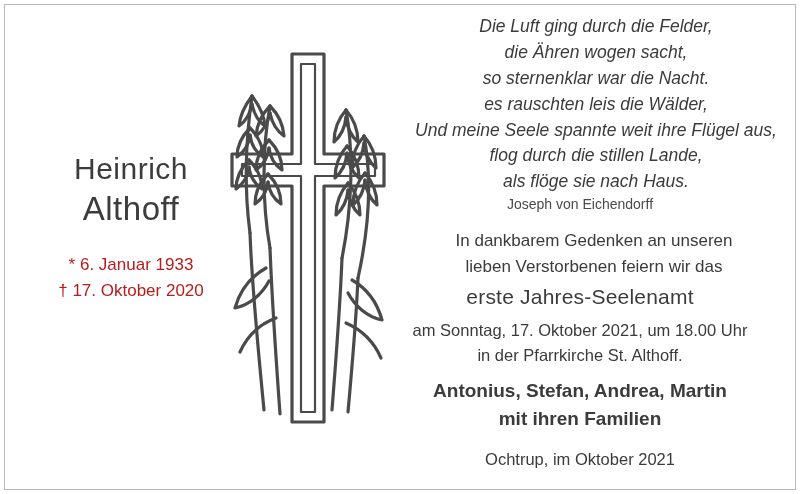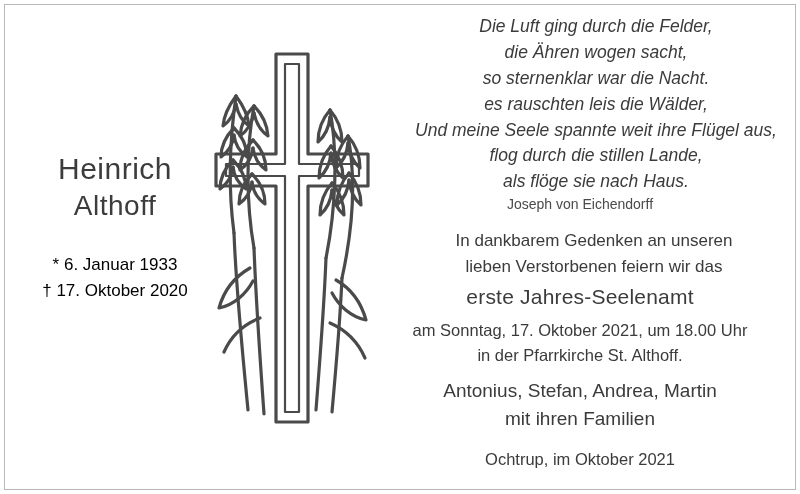--- a/index.html
+++ b/index.html
@@ -22,50 +22,50 @@
     top: 4px;
     width: 792px;
     height: 486px;
     border: 1px solid #b9b9b9;
     box-sizing: border-box;
   }
 
   
   .left-panel {
     position: absolute;
-    left: 0;
+    left: 16px;
     top: 0;
     width: 392px;
     height: 494px;
   }
   .deceased-name {
     position: absolute;
     left: 0;
     top: 150px;
     width: 230px;
     text-align: center;
     font-size: 30px;
     font-weight: 400;
     letter-spacing: 0.5px;
     line-height: 1.28;
     color: #3c3c3c;
   }
   .deceased-name .line2 {
     display: block;
-    font-size: 28px;
+    font-size: 33px;
   }
   .dates {
     position: absolute;
     left: 0;
     top: 252px;
     width: 230px;
     text-align: center;
     font-size: 17px;
     line-height: 1.55;
-    color: #000000;
+    color: #b91c1c;
   }
   .dates span { display: block; }
 
   
   .artwork {
     position: absolute;
     left: 190px;
     top: 18px;
     width: 205px;
     height: 430px;
@@ -124,21 +124,21 @@
     width: 440px;
     font-size: 16.5px;
     line-height: 1.52;
   }
   .family {
     position: absolute;
     left: 0;
     top: 377px;
     width: 440px;
     font-size: 19px;
-    font-weight: 400;
+    font-weight: 700;
     line-height: 1.45;
   }
   .location {
     position: absolute;
     left: 0;
     top: 450px;
     width: 440px;
     font-size: 16.5px;
   }
 </style>

